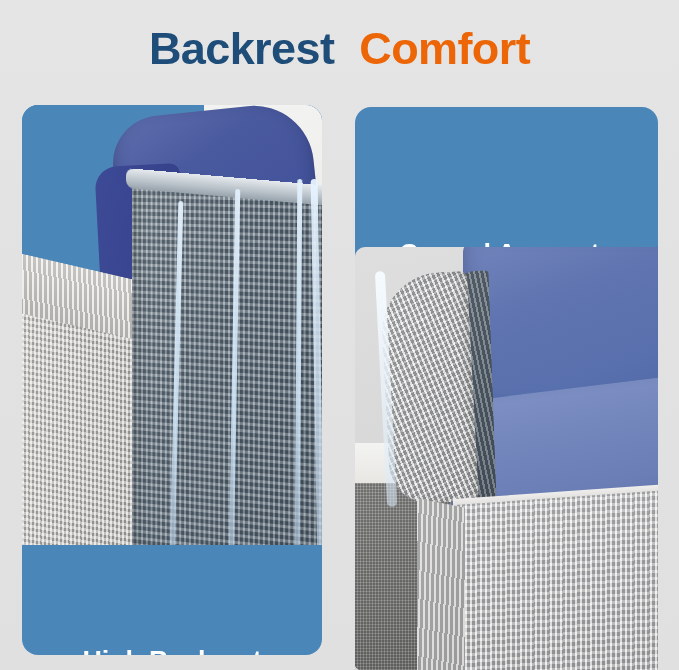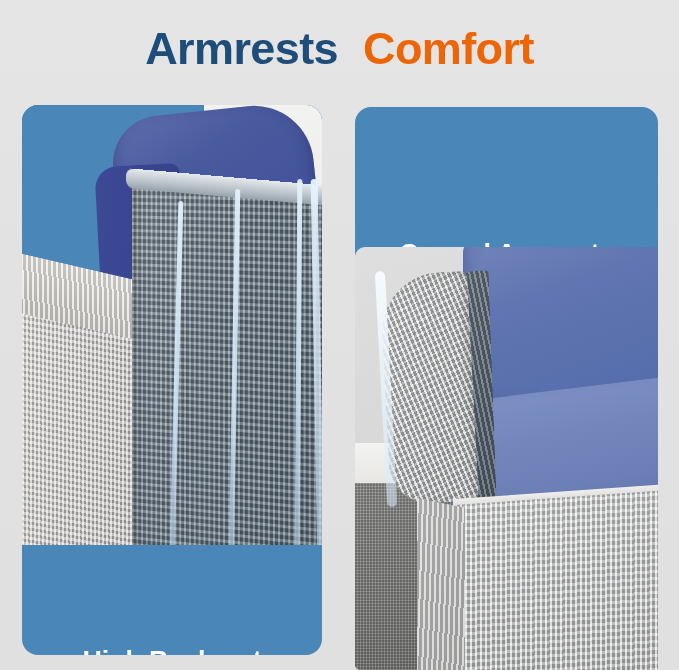--- a/index.html
+++ b/index.html
@@ -219,21 +219,21 @@
   }
   .caption-left{left:0;top:542px;}
   .caption-right{left:0;top:133px;}
 </style>
 </head>
 <body>
 
 <div class="page">
 
   <div class="title">
-    <span class="t1">Armrests</span><span class="t2">Comfort</span>
+    <span class="t1">Backrest</span><span class="t2">Comfort</span>
   </div>
 
   <div class="panel panel-left">
 
     <div class="photo photo-left">
       <div class="pl-bg"></div>
       <div class="pl-floor"></div>
       <div class="pl-floor2"></div>
       <div class="pl-cushion"></div>
       <div class="pl-cushion2"></div>

